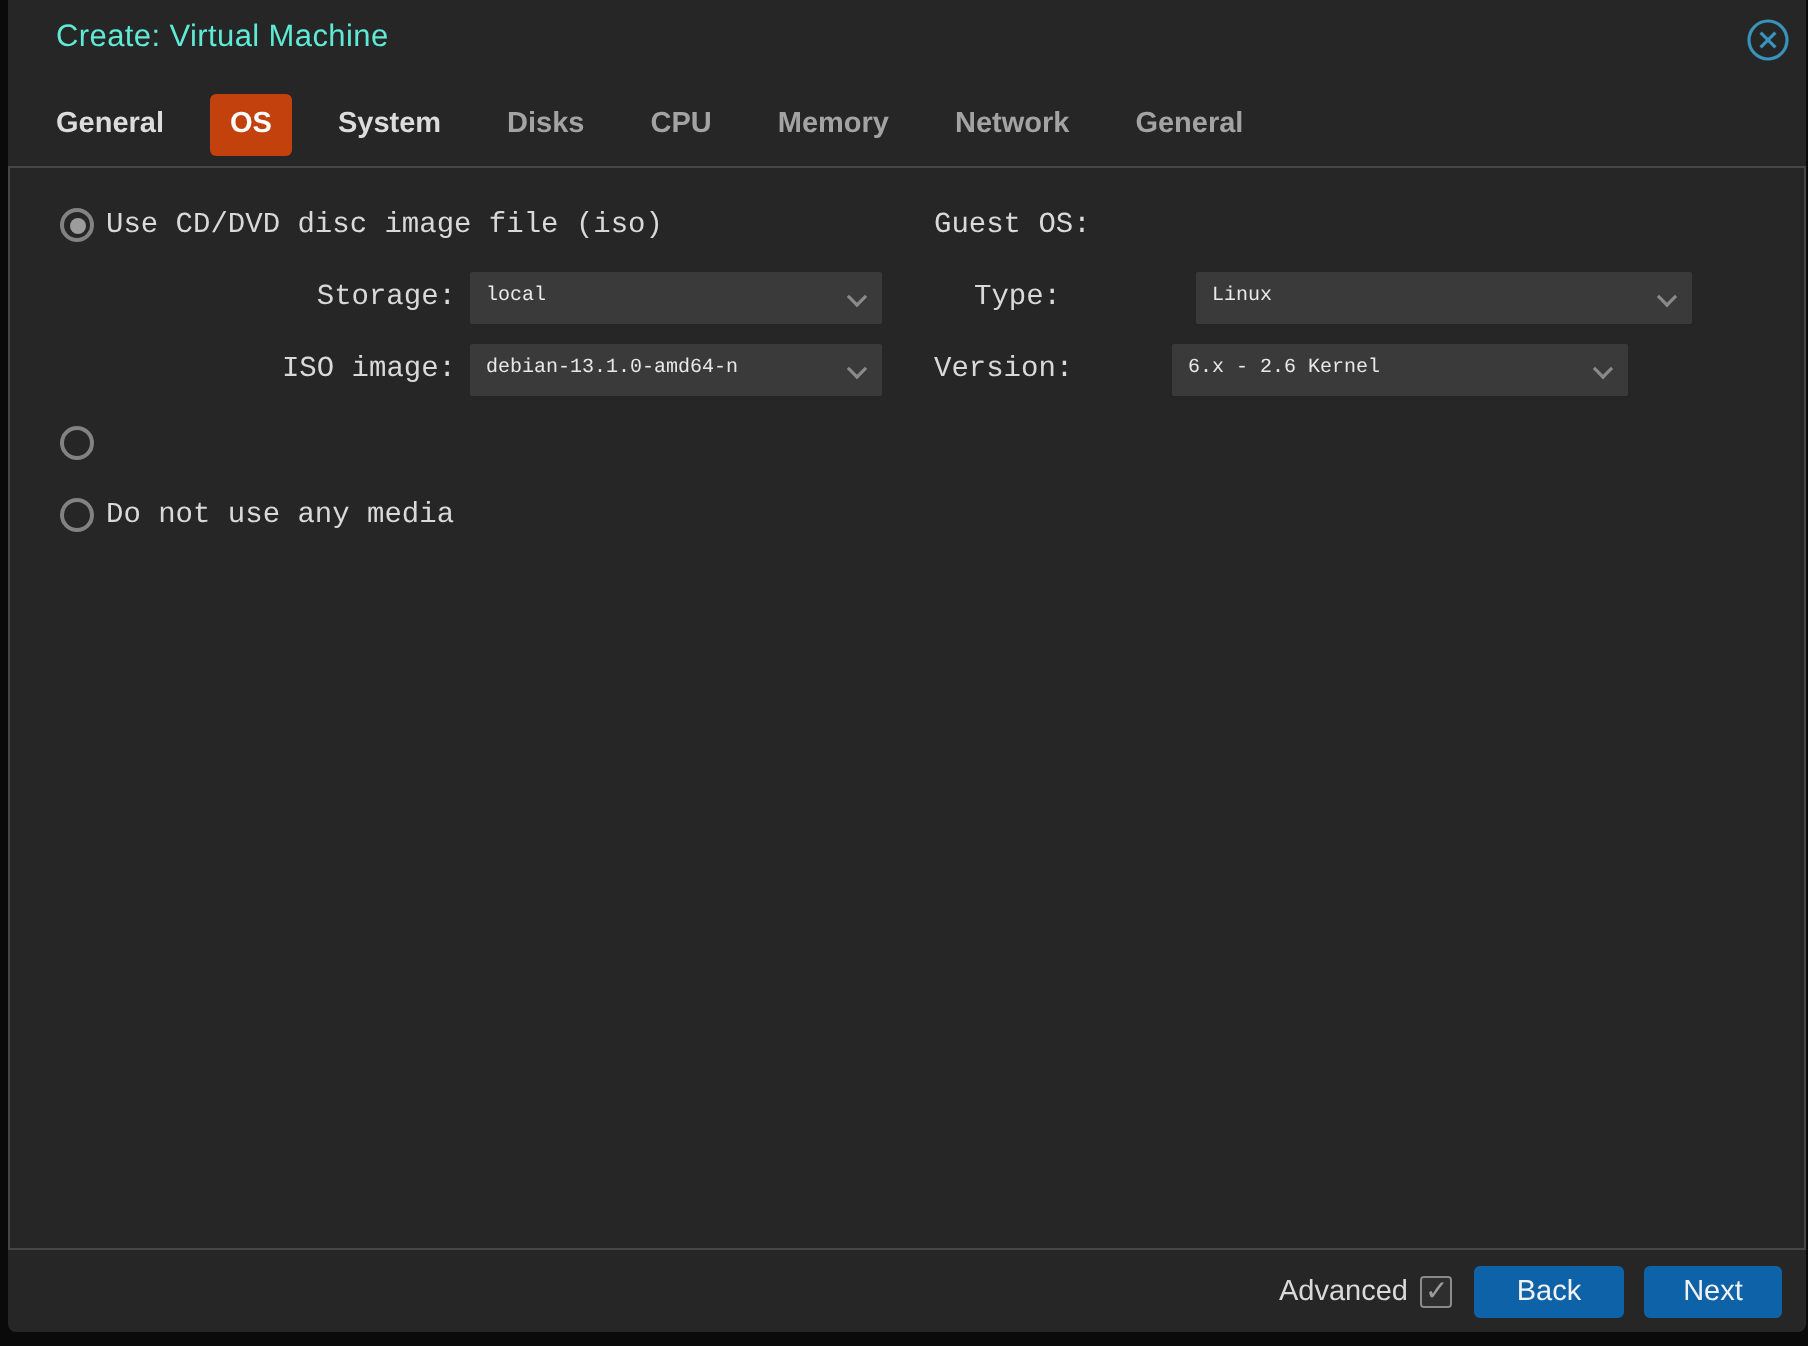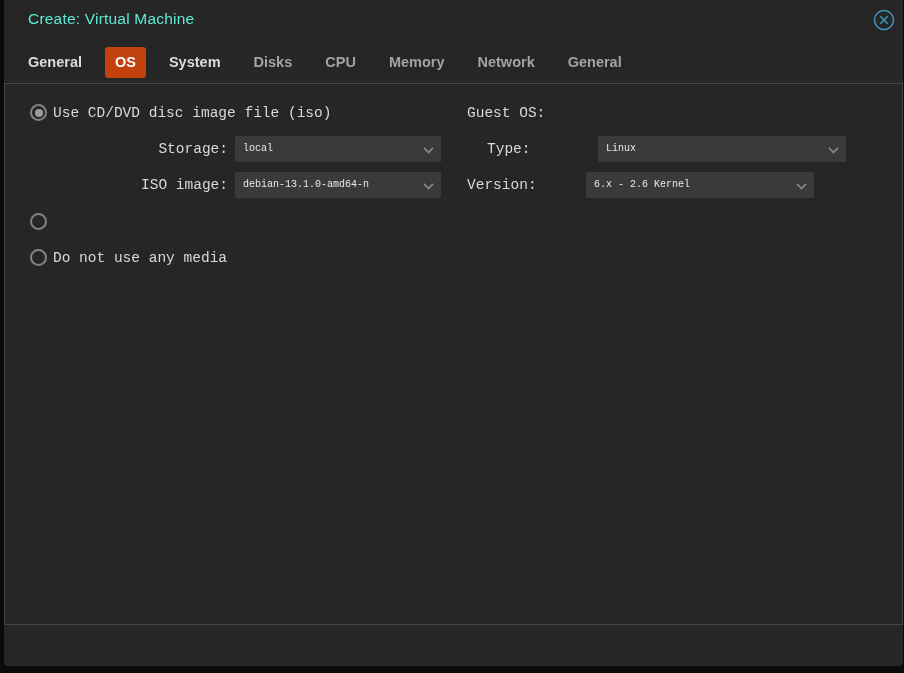--- a/index.html
+++ b/index.html
@@ -114,14 +114,20 @@
       <span class="chev"></span>
     </div>
 
     <div class="radio" style="left:25px; top:129px;"></div>
 
     <div class="radio" style="left:25px; top:165px;"></div>
     <div class="lbl" style="left:48px; top:166px;text-align:right;">Do not use any media</div>
 
   </div>
 
+  <div class="ftr">
+    <span class="adv-lbl">Advanced</span>
+    <span class="checkbox checked"></span>
+    <button class="btn back">Back</button>
+    <button class="btn next">Next</button>
+  </div>
 
 </div>
 
 </body></html>

